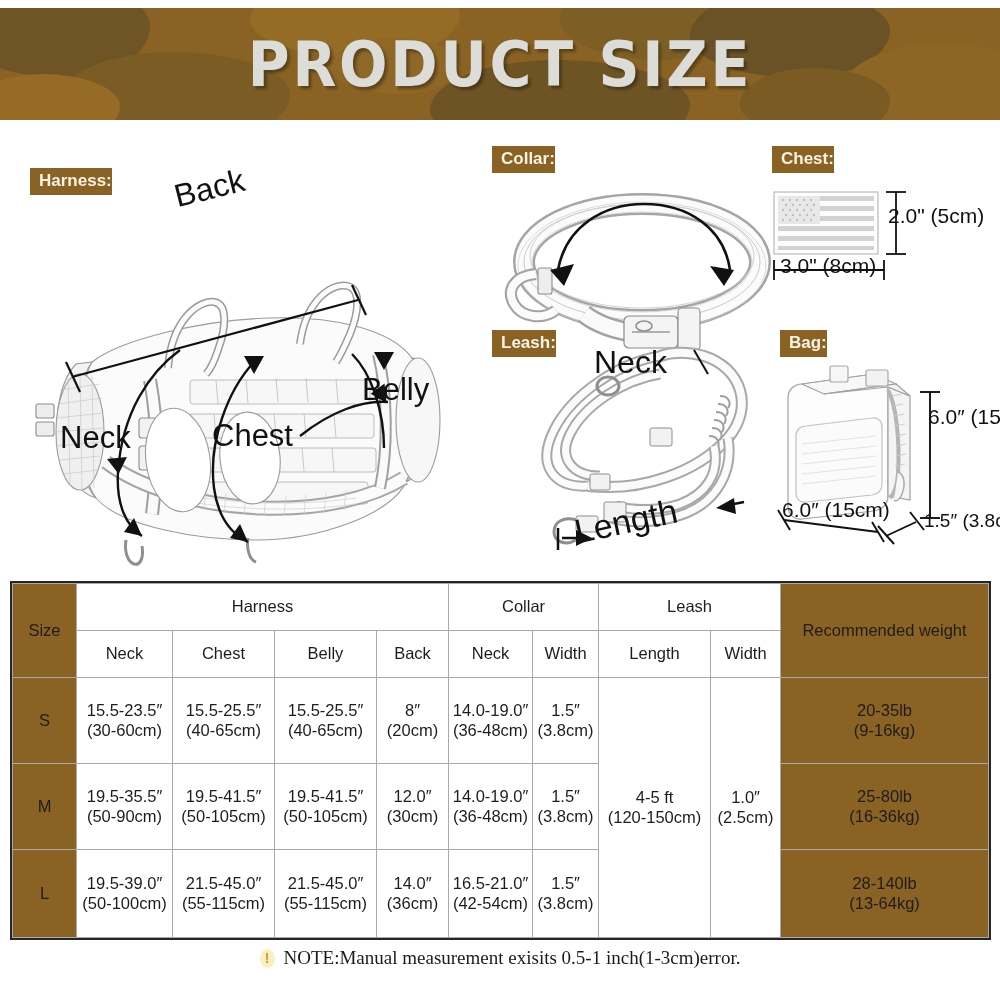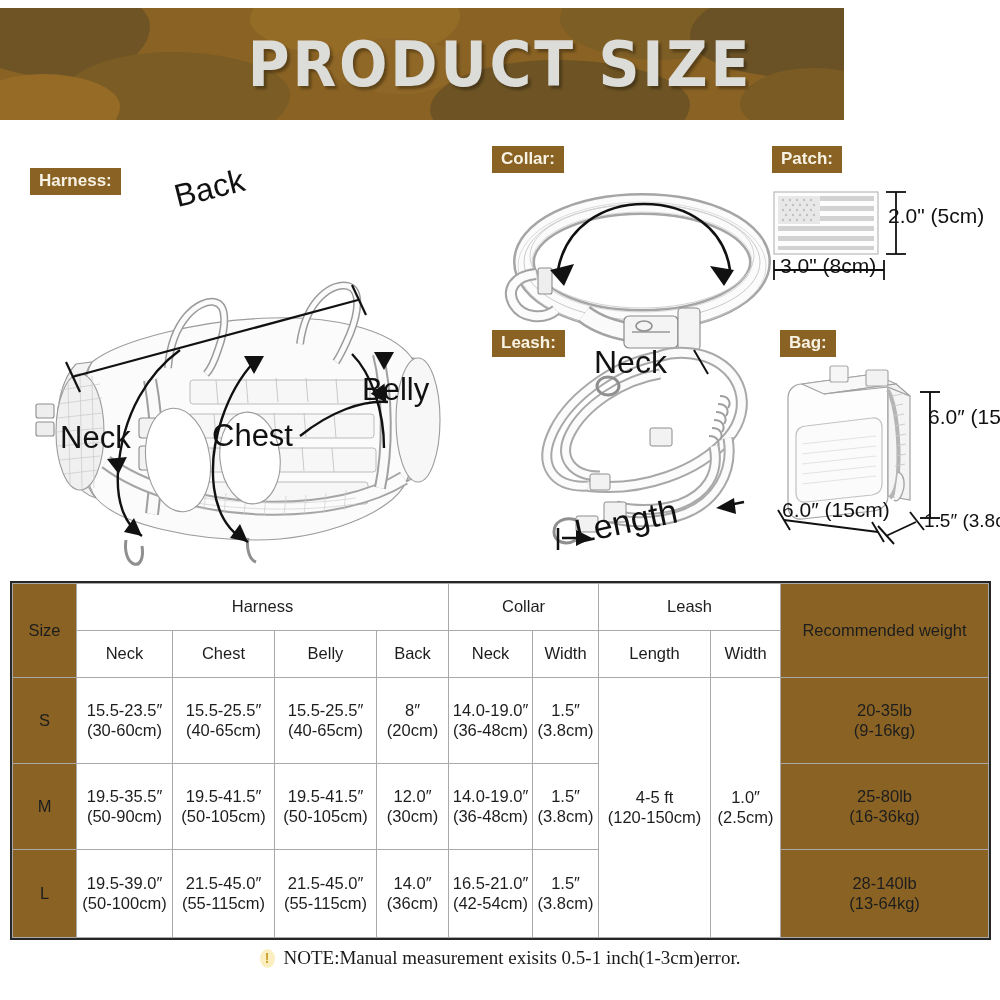--- a/index.html
+++ b/index.html
@@ -6,42 +6,42 @@
   body{
     width:1000px;height:1000px;
     background:#ffffff;
     font-family:"Liberation Sans", sans-serif;
     overflow:hidden;
     position:relative;
   }
 
   
   .banner{
-    position:absolute;left:0;top:8px;width:844px;height:112px;
+    position:absolute;left:0;top:8px;width:1000px;height:112px;
     background:#8a6324;
     overflow:hidden;
   }
   .banner .camo{position:absolute;border-radius:48% 52% 44% 56%/52% 46% 54% 48%;}
   .banner-title{
     position:absolute;left:0;top:0;width:1000px;height:112px;
     display:flex;align-items:center;justify-content:center;
     font-family:"DejaVu Sans", sans-serif;
     font-size:62px;font-weight:bold;letter-spacing:3px;
     color:#dcdcd8;
     text-shadow:3px 3px 3px rgba(0,0,0,.33);
     transform:scaleX(.92);
     z-index:5;
   }
 
   
   .tag{
     position:absolute;
     background:#8a6324;color:#f7f2e4;
     font-size:17px;font-weight:bold;
-    padding:3px 9px 4px 9px;
+    padding:3px 0 4px 9px;
     white-space:nowrap;
     z-index:12;
   }
 
   
   .diagrams{position:absolute;left:0;top:122px;width:1000px;height:450px;}
   .dlabel{
     position:absolute;color:#111;font-size:28px;
     font-family:"Liberation Sans", sans-serif;
     white-space:nowrap;z-index:11;
@@ -277,21 +277,21 @@
 
     <g stroke="#111" stroke-width="2.6" fill="none">
       <path d="M66 96 C74 52 112 30 152 30 C196 30 232 54 238 96"></path>
     </g>
     <polygon points="72,112 58,96 82,90" fill="#111"></polygon>
     <polygon points="232,112 218,92 242,96" fill="#111"></polygon>
   </svg>
 
   <div class="dlabel" style="left:594px;top:222px;font-size:32px;">Neck</div>
 
-  <div class="tag" style="left:772px;top:24px;">Patch:</div>
+  <div class="tag" style="left:772px;top:24px;">Chest:</div>
 
   <svg width="230" height="160" style="left:772px;top:52px;">
 
     <rect x="2" y="18" width="104" height="62" fill="#fdfdfd" stroke="#b9b9b9" stroke-width="1.2"></rect>
     <g fill="#d2d2d2">
       <rect x="6" y="22" width="96" height="5"></rect>
       <rect x="6" y="32" width="96" height="5"></rect>
       <rect x="6" y="42" width="96" height="5"></rect>
       <rect x="6" y="52" width="96" height="5"></rect>
       <rect x="6" y="62" width="96" height="5"></rect>

